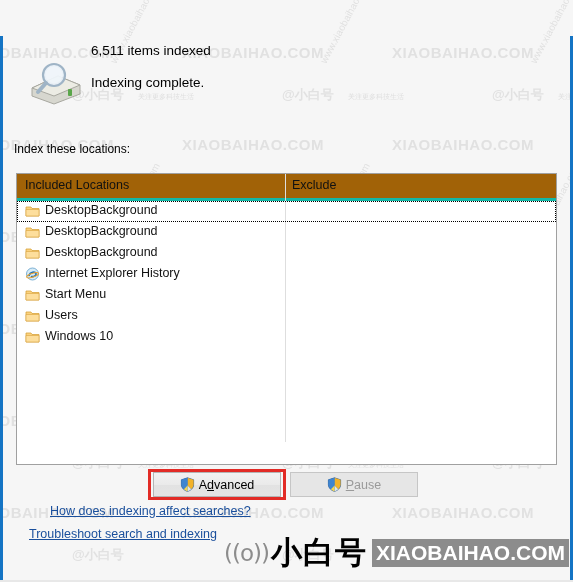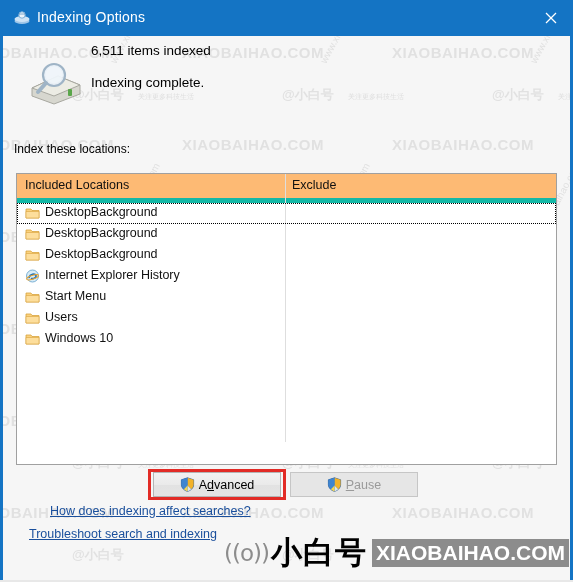--- a/index.html
+++ b/index.html
@@ -146,22 +146,22 @@
     width: 541px; height: 292px;
     background: #ffffff;
     border: 1px solid #a0a0a0;
     z-index: 6;
     box-sizing: border-box;
     overflow: hidden;
   }
   .lv-header {
     position: relative;
     height: 24px;
-    background: #fdba74;
-    border-bottom: 5px solid #14b8a6;
+    background: #a16207;
+    border-bottom: 3px solid #14b8a6;
   }
   .lv-col {
     position: absolute;
     top: 4px;
     font-size: 12.5px;
     color: #111111;
   }
   .lv-col-1 { left: 8px; }
   .lv-col-2 { left: 275px; }
   .lv-divider {
@@ -347,37 +347,20 @@
     <div class="wm wm-rot" style="left:108px; top:60px;">www.xiaobaihao.com</div>
     <div class="wm wm-rot" style="left:318px; top:60px;">www.xiaobaihao.com</div>
     <div class="wm wm-rot" style="left:528px; top:60px;">www.xiaobaihao.com</div>
     <div class="wm wm-rot" style="left:108px; top:244px;">www.xiaobaihao.com</div>
     <div class="wm wm-rot" style="left:318px; top:244px;">www.xiaobaihao.com</div>
     <div class="wm wm-rot" style="left:528px; top:244px;">www.xiaobaihao.com</div>
     <div class="wm wm-rot" style="left:108px; top:428px;">www.xiaobaihao.com</div>
     <div class="wm wm-rot" style="left:318px; top:428px;">www.xiaobaihao.com</div>
   </div>
 
-  <div class="titlebar">
-    <span class="titlebar-icon">
-      <svg width="18" height="18" viewBox="0 0 18 18">
-        <ellipse cx="9" cy="12" rx="7.5" ry="3" fill="#9fc6e8"></ellipse>
-        <ellipse cx="9" cy="10" rx="7.5" ry="3" fill="#cfe3f5"></ellipse>
-        <circle cx="9" cy="6" r="3.2" fill="#eaf3fb" stroke="#7fb0d8" stroke-width="1"></circle>
-        <path d="M6 5 L12 5" stroke="#5f92c0" stroke-width="0.8"></path>
-      </svg>
-    </span>
-    <span class="titlebar-text">Indexing Options</span>
-    <div class="close-btn">
-      <svg width="14" height="14" viewBox="0 0 14 14">
-        <line x1="2" y1="2" x2="12" y2="12" stroke="#ffffff" stroke-width="1.3"></line>
-        <line x1="12" y1="2" x2="2" y2="12" stroke="#ffffff" stroke-width="1.3"></line>
-      </svg>
-    </div>
-  </div>
 
   <div class="window-border-left"></div>
   <div class="window-border-right"></div>
   <div class="window-border-bottom"></div>
 
   <span class="status-icon">
     <svg width="62" height="52" viewBox="0 0 62 52">
 
       <path d="M8 30 L34 18 L56 27 L56 36 L30 46 L8 38 Z" fill="#d7d7cf" stroke="#a8a8a0" stroke-width="1"></path>
       <path d="M8 30 L34 18 L56 27 L30 38 Z" fill="#ececE4" stroke="#a8a8a0" stroke-width="1"></path>

